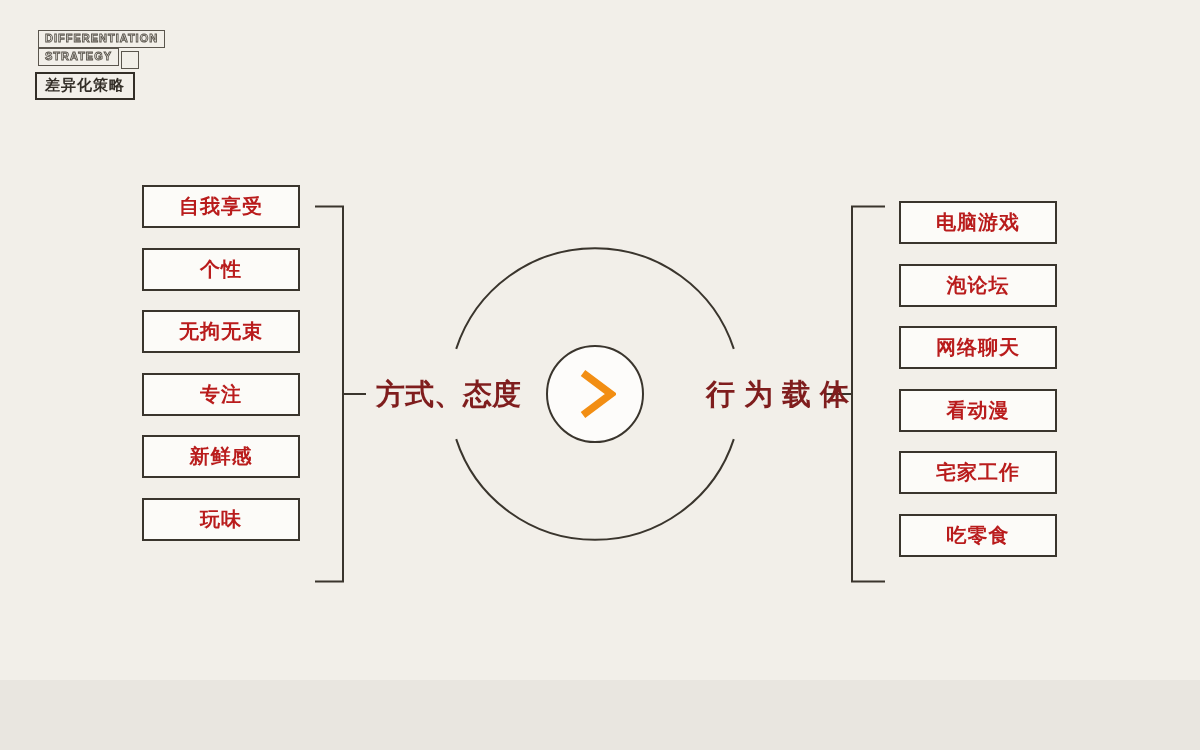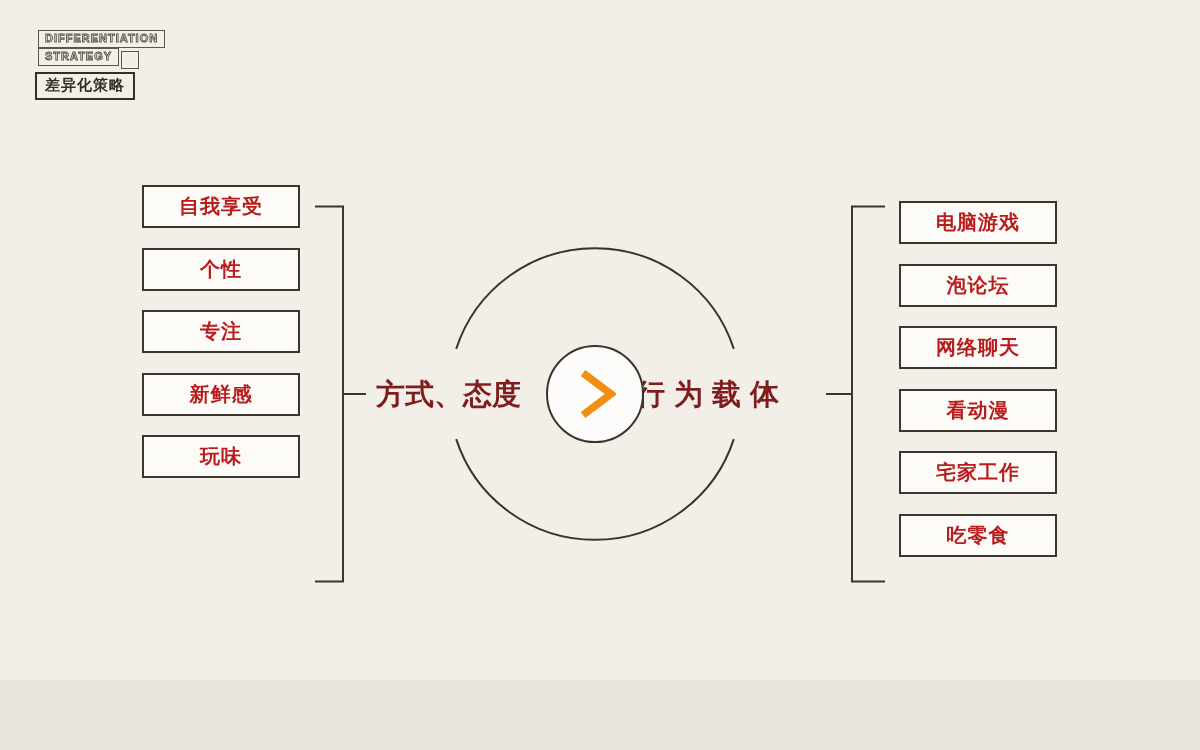--- a/index.html
+++ b/index.html
@@ -70,21 +70,21 @@
   .card::after{transform:translateY(-3.5px) scaleX(1.032);z-index:-1;}
   .card::before{transform:translateY(-7px) scaleX(1.062);z-index:-2;}
 
   
   .group-label{
     position:absolute;top:378px;
     font-size:29px;font-weight:bold;color:#7f1d1d;
     line-height:33px;white-space:nowrap;
   }
   .group-label.left{left:376px;}
-  .group-label.right{left:636px;letter-spacing:9px;}
+  .group-label.right{left:706px;letter-spacing:9px;}
 
   
   .hub{
     position:absolute;left:546px;top:345px;
     width:98px;height:98px;border-radius:50%;
     background:#fdfcfa;border:2px solid #3a352d;
     box-sizing:border-box;
     display:flex;align-items:center;justify-content:center;
   }
   .hub svg{display:block;margin-left:6px;}
@@ -132,20 +132,21 @@
     <path d="M885,206.5 H852 V581.5 H885" fill="none" stroke="#3a352d" stroke-width="2"></path>
     <path d="M826,394 H852" fill="none" stroke="#3a352d" stroke-width="2"></path>
 
     <path d="M456.2,348.9 A146,146 0 0 1 733.8,348.9" fill="none" stroke="#3a352d" stroke-width="2"></path>
     <path d="M733.8,439.1 A146,146 0 0 1 456.2,439.1" fill="none" stroke="#3a352d" stroke-width="2"></path>
   </svg>
 
   <div class="stack-col left">
     <div class="card">自我享受</div>
     <div class="card">个性</div>
+    <div class="card">无拘无束</div>
     <div class="card">专注</div>
     <div class="card">新鲜感</div>
     <div class="card">玩味</div>
   </div>
 
   <div class="stack-col right">
     <div class="card">电脑游戏</div>
     <div class="card">泡论坛</div>
     <div class="card">网络聊天</div>
     <div class="card">看动漫</div>

